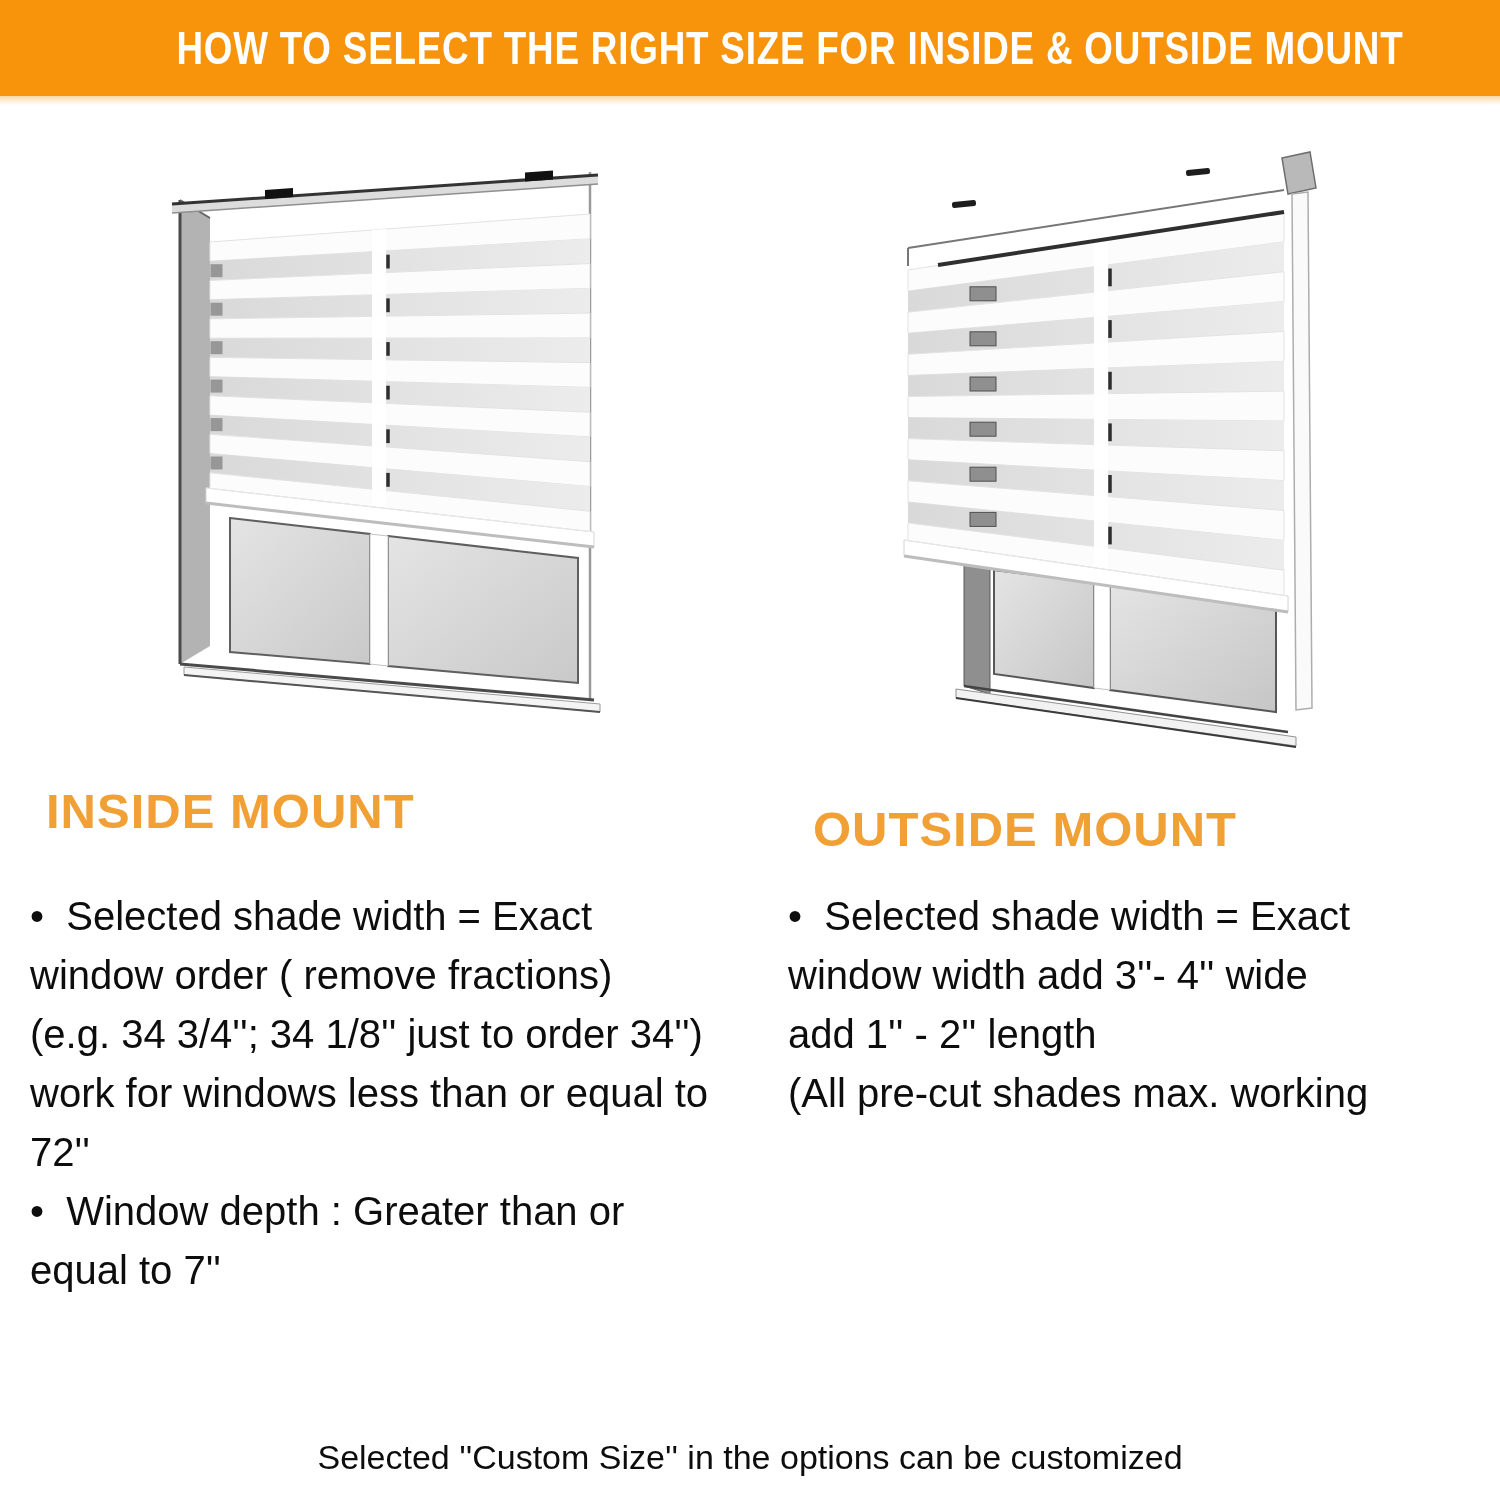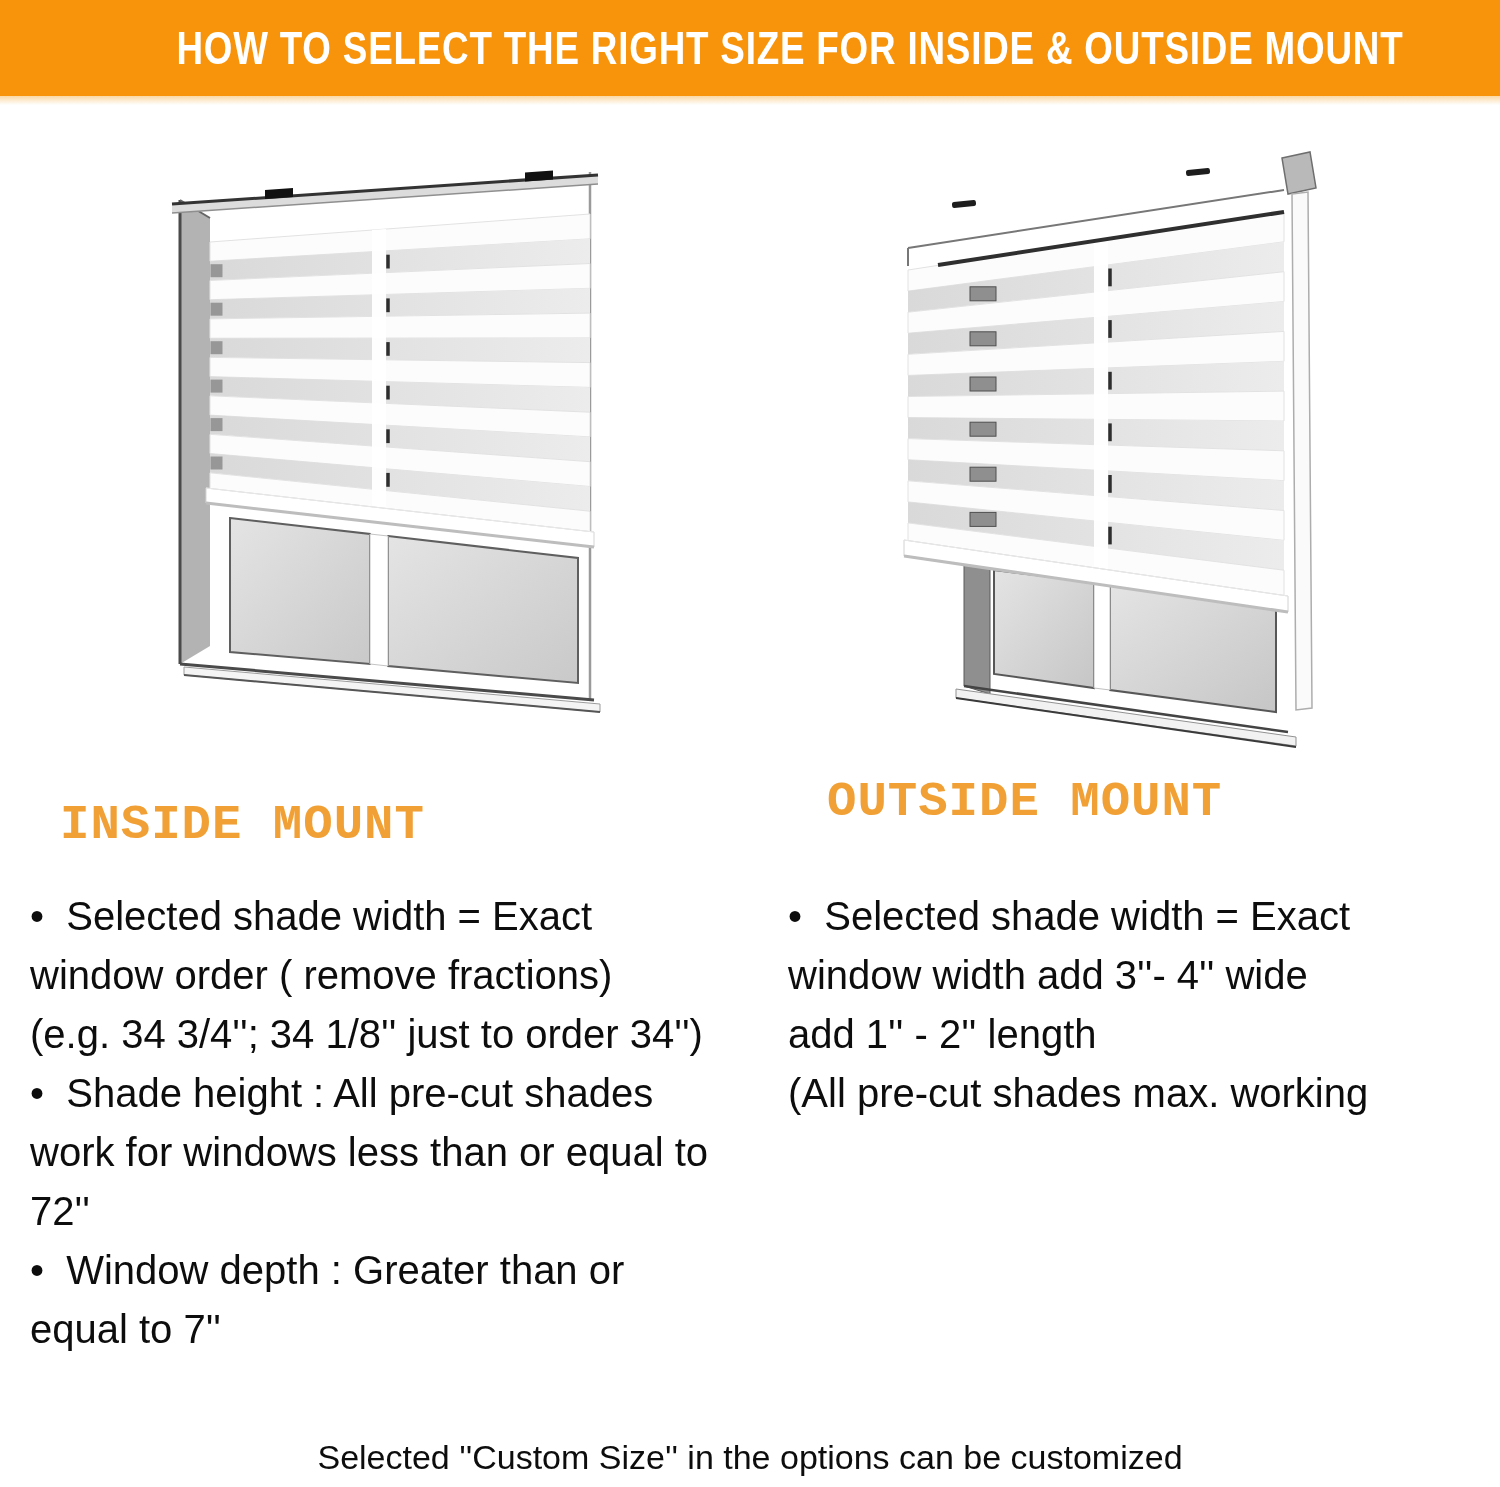--- a/index.html
+++ b/index.html
@@ -20,25 +20,25 @@
     position:absolute;left:0;top:96px;width:1500px;height:9px;
     background:linear-gradient(#fbd9a4,#ffffff);
   }
   
   .illus{position:absolute;margin:0;padding:0;}
   .illus-inside{left:166px;top:156px;width:440px;height:560px;}
   .illus-outside{left:898px;top:148px;width:430px;height:600px;}
   .illus svg{display:block;width:100%;height:100%;}
   
   .heading{
-    position:absolute;margin:14px;color:#F1A036;font-weight:bold;
-    font-size:49px;letter-spacing:1px;line-height:56px;white-space:nowrap;font-family:Liberation Mono, monospace;
+    position:absolute;margin:0;color:#F1A036;font-weight:bold;
+    font-size:49px;letter-spacing:1px;line-height:56px;white-space:nowrap;
   }
   .heading-inside{left:46px;top:783px;}
-  .heading-outside{left:813px;top:760px;}
+  .heading-outside{left:813px;top:801px;}
   
   .col{position:absolute;top:887px;color:#0d0d0d;font-size:40px;line-height:59px;}
   .col-inside{left:30px;width:715px;}
   .col-outside{left:788px;width:700px;}
   .text-line{white-space:pre-wrap;}
   
   .footnote{
     position:absolute;left:0;top:1437px;width:1500px;text-align:center;
     color:#0d0d0d;font-size:34px;line-height:40px;
   }
@@ -215,21 +215,20 @@
     </svg>
   </figure>
 
   <h2 class="heading heading-inside">INSIDE MOUNT</h2>
   <h2 class="heading heading-outside">OUTSIDE MOUNT</h2>
 
   <div class="col col-inside">
     <div class="text-line">•  Selected shade width = Exact</div>
     <div class="text-line">window order ( remove fractions)</div>
     <div class="text-line">(e.g. 34 3/4''; 34 1/8'' just to order 34'')</div>
-    <div class="text-line">•  Shade height : All pre-cut shades</div>
     <div class="text-line">work for windows less than or equal to</div>
     <div class="text-line">72''</div>
     <div class="text-line">•  Window depth : Greater than or</div>
     <div class="text-line">equal to 7''</div>
   </div>
 
   <div class="col col-outside">
     <div class="text-line">•  Selected shade width = Exact</div>
     <div class="text-line">window width add 3''- 4'' wide</div>
     <div class="text-line">add 1'' - 2'' length</div>

